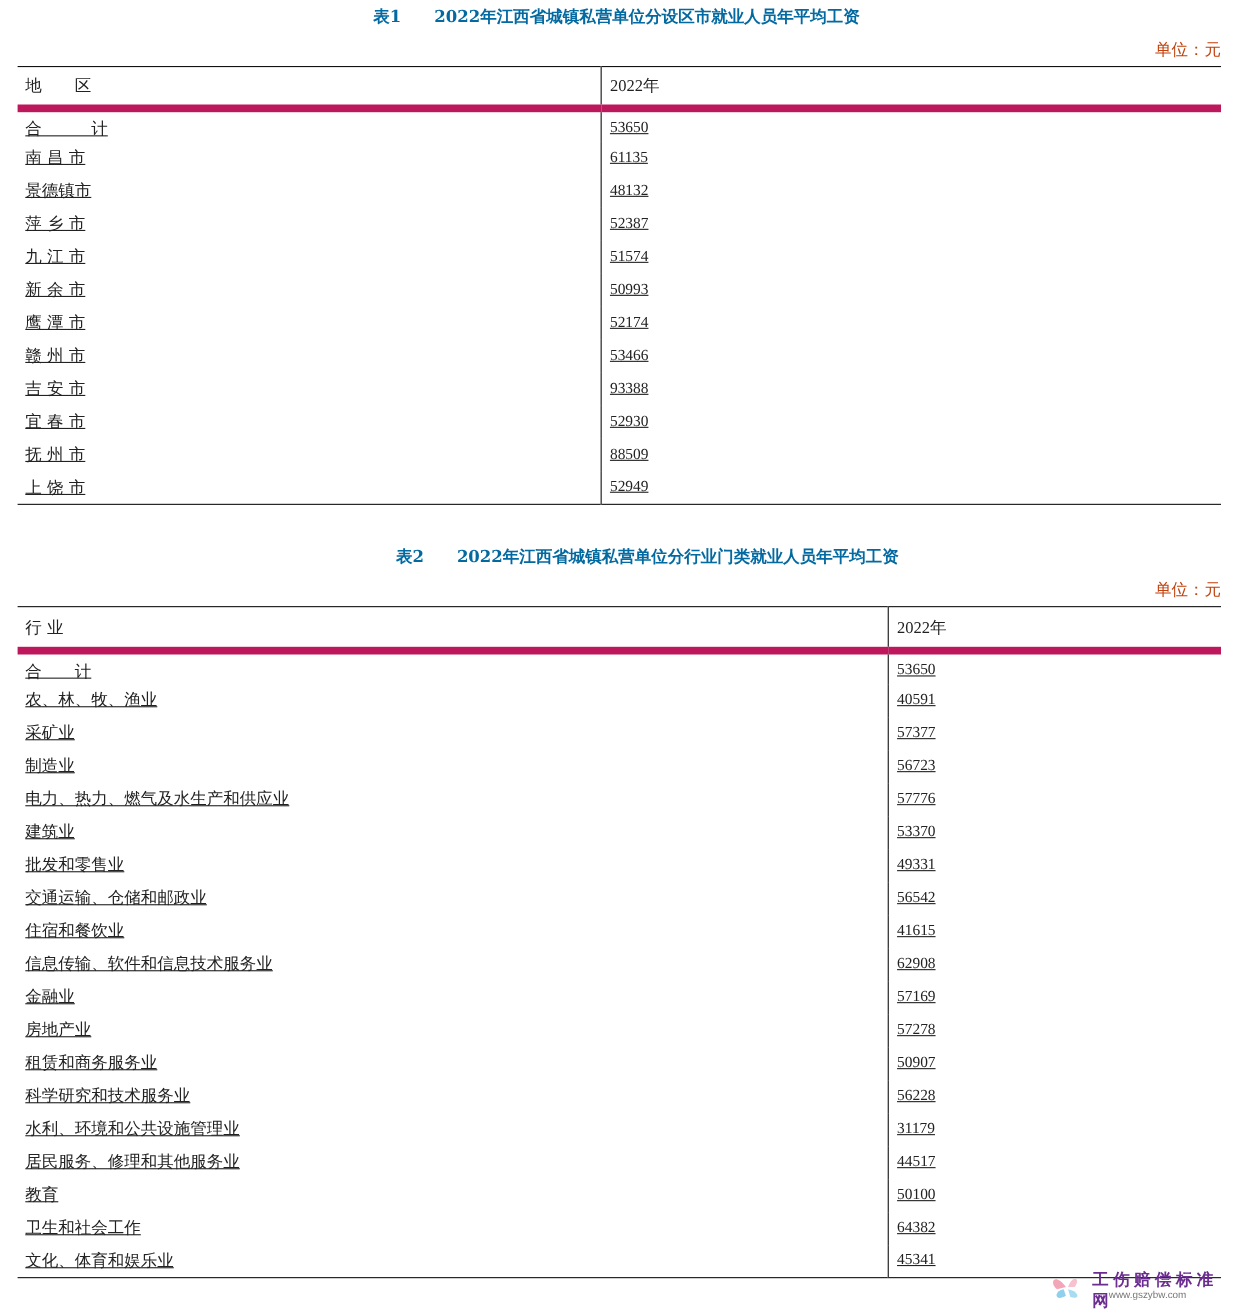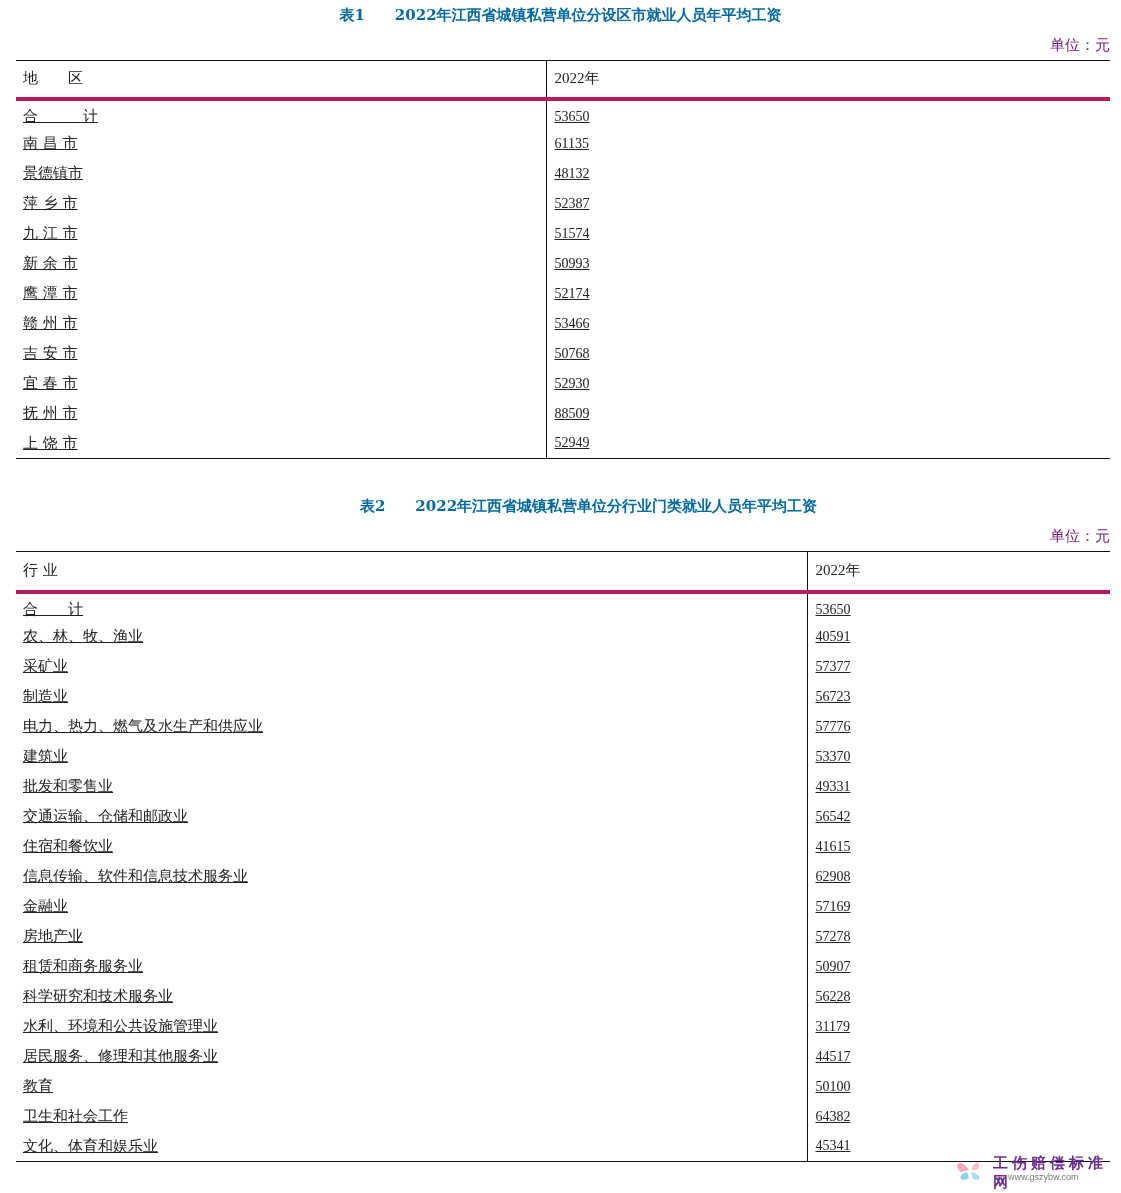--- a/index.html
+++ b/index.html
@@ -1,25 +1,25 @@
 <!DOCTYPE html>
 <html><head>
 <meta charset="utf-8">
 <style>
   html, body { margin:0; padding:0; background:#ffffff; }
   body { width:1121px; height:1193px; position:relative; overflow:hidden;
          font-family:"DejaVu Serif","Liberation Serif",serif; color:#222; }
   .title { position:absolute; left:0; width:1121px; text-align:center;
            font-weight:bold; font-size:15px; color:#0369a1; }
   .title .num { margin-right:30px; }
-  .unit { position:absolute; right:11px; font-size:15px; color:#701a75; }
+  .unit { position:absolute; right:11px; font-size:15px; color:#c2410c; }
   table { position:absolute; left:16px; width:1094px; border-collapse:collapse; }
   th, td { padding:0; text-align:left; font-weight:normal; }
   thead tr { height:38px; }
-  thead th { font-size:15px; border-bottom:4px solid #be185d; vertical-align:middle; }
+  thead th { font-size:15px; border-bottom:7px solid #be185d; vertical-align:middle; }
   table { border-top:1px solid #111; border-bottom:1px solid #111; }
   tbody tr { height:30px;text-decoration:underline; }
   tbody td { font-size:15px; vertical-align:middle; }
   td.label, th.label { padding-left:7px; }
   td.val, th.val { padding-left:8px; border-left:1px solid #111; font-family:"Liberation Serif","DejaVu Serif",serif; font-size:14px; }
   th.val { font-size:15px; }
   tbody tr:first-child td { padding-top:4px; }
   .watermark { position:absolute; right:8px; top:1152px; width:160px; height:36px; }
   .wm-text { position:absolute; left:40px; top:2px; font-size:15px; font-weight:bold; color:#6b2d8f; letter-spacing:4px; font-family:"DejaVu Serif",serif; }
   .wm-url { position:absolute; left:55px; top:20px; font-size:9px; color:#777; font-family:"Liberation Sans",sans-serif; }
@@ -72,21 +72,21 @@
       <tr>
         <td class="label">鹰 潭 市</td>
         <td class="val">52174</td>
       </tr>
       <tr>
         <td class="label">赣 州 市</td>
         <td class="val">53466</td>
       </tr>
       <tr>
         <td class="label">吉 安 市</td>
-        <td class="val">50768</td>
+        <td class="val">93388</td>
       </tr>
       <tr>
         <td class="label">宜 春 市</td>
         <td class="val">52930</td>
       </tr>
       <tr>
         <td class="label">抚 州 市</td>
         <td class="val">88509</td>
       </tr>
       <tr>

